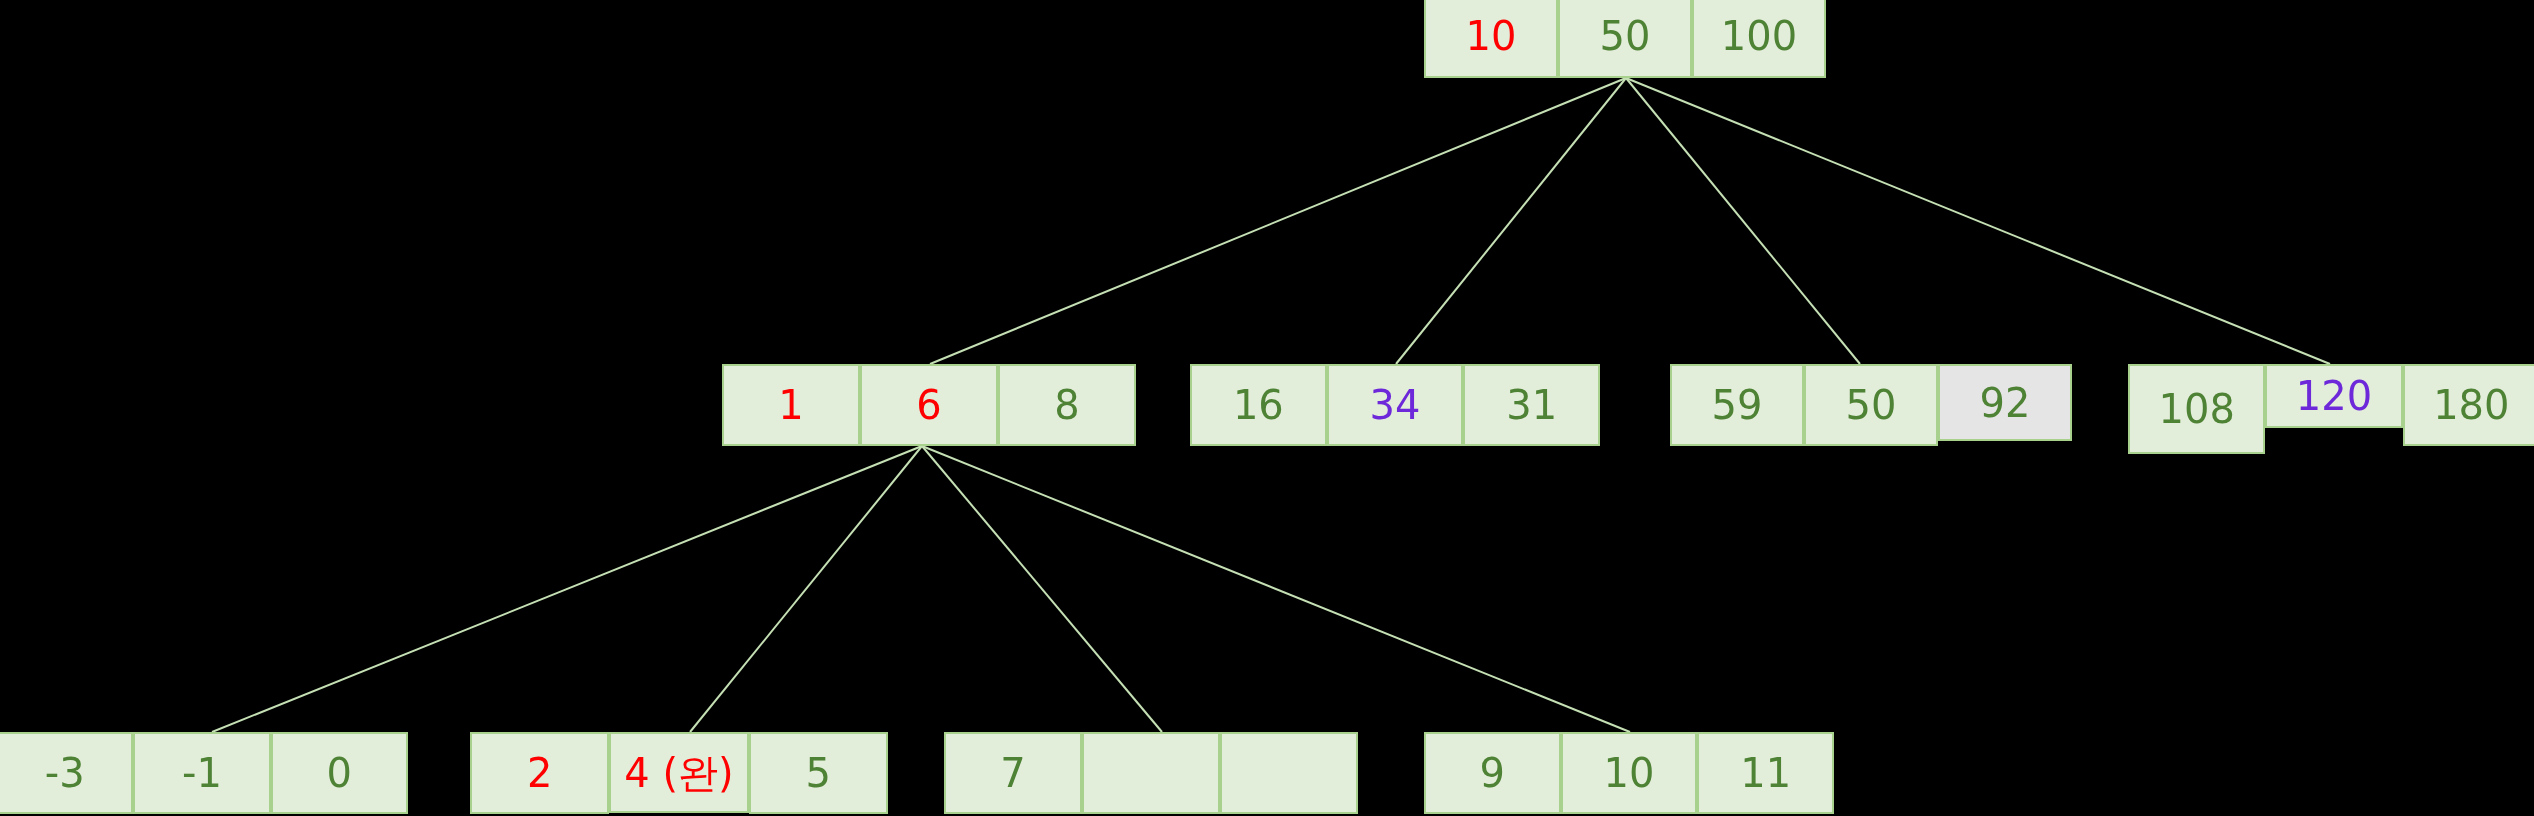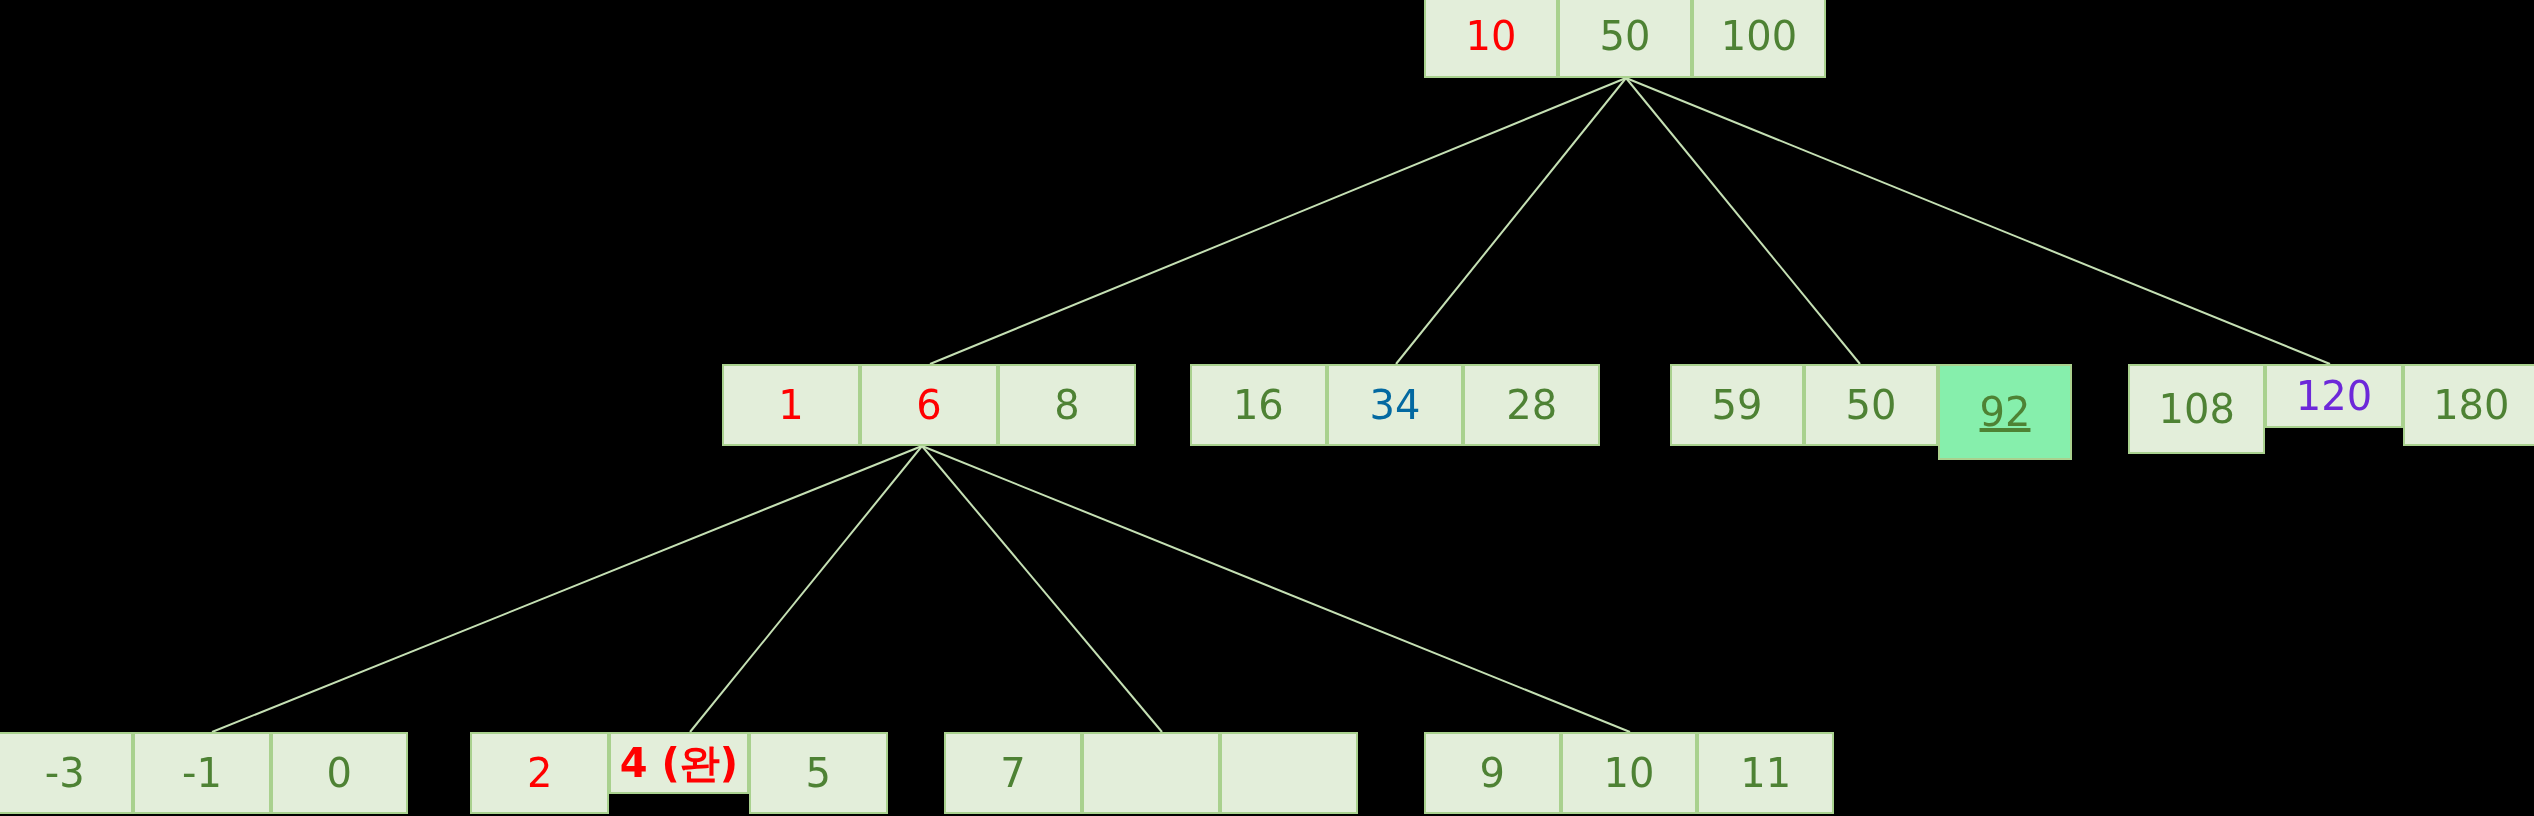--- a/index.html
+++ b/index.html
@@ -65,41 +65,41 @@
         <div class="btree-cell c-green" style="width: 134px; height: 84px; background: rgb(227, 238, 218); border-color: rgb(169, 209, 142); color: rgb(78, 130, 52);">50</div>
         <div class="btree-cell c-green" style="width: 134px; height: 84px; background: rgb(227, 238, 218); border-color: rgb(169, 209, 142); color: rgb(78, 130, 52);">100</div>
       </div>
       <div class="btree-node" style="left: 722px; top: 364px; width: 414px; height: 82px;">
         <div class="btree-cell c-red" style="width: 138px; height: 82px; background: rgb(227, 238, 218); border-color: rgb(169, 209, 142); color: rgb(255, 0, 0);">1</div>
         <div class="btree-cell c-red" style="width: 138px; height: 82px; background: rgb(227, 238, 218); border-color: rgb(169, 209, 142); color: rgb(255, 0, 0);">6</div>
         <div class="btree-cell c-green" style="width: 138px; height: 82px; background: rgb(227, 238, 218); border-color: rgb(169, 209, 142); color: rgb(78, 130, 52);">8</div>
       </div>
       <div class="btree-node" style="left: 1190px; top: 364px; width: 410px; height: 78px;">
         <div class="btree-cell c-green" style="width: 136.667px; height: 82px; background: rgb(227, 238, 218); border-color: rgb(169, 209, 142); color: rgb(78, 130, 52);">16</div>
-        <div class="btree-cell c-green" style="width: 136.667px; height: 82px; background: rgb(227, 238, 218); border-color: rgb(169, 209, 142); color: #0369a1;">34</div>
-        <div class="btree-cell c-green" style="width: 136.667px; height: 82px; background: rgb(227, 238, 218); border-color: rgb(169, 209, 142); color: rgb(78, 130, 52);">28</div>
+        <div class="btree-cell c-green" style="width: 136.667px; height: 82px; background: rgb(227, 238, 218); border-color: rgb(169, 209, 142); color: #6d28d9;">34</div>
+        <div class="btree-cell c-green" style="width: 136.667px; height: 82px; background: rgb(227, 238, 218); border-color: rgb(169, 209, 142); color: rgb(78, 130, 52);">31</div>
       </div>
       <div class="btree-node" style="left: 1658px; top: 364px; width: 414px; height: 82px;">
         <div class="btree-cell c-green" style="width: 138px; height: 82px; background: rgb(227, 238, 218); border-color: rgb(169, 209, 142); color: rgb(78, 130, 52); margin-left: 12px;">59</div>
         <div class="btree-cell c-green" style="width: 138px; height: 82px; background: rgb(227, 238, 218); border-color: rgb(169, 209, 142); color: rgb(78, 130, 52);">50</div>
-        <div class="btree-cell c-green" style="width: 138px; height: 96px; background: #86efac; border-color: rgb(169, 209, 142); color: rgb(78, 130, 52); text-decoration: underline;">92</div>
+        <div class="btree-cell c-green" style="width: 138px; height: 77px; background: #e5e5e5; border-color: rgb(169, 209, 142); color: rgb(78, 130, 52);">92</div>
       </div>
       <div class="btree-node" style="left: 2128px; top: 364px; width: 412px; height: 82px;">
         <div class="btree-cell c-green" style="width: 137.333px; height: 90px; background: rgb(227, 238, 218); border-color: rgb(169, 209, 142); color: rgb(78, 130, 52);">108</div>
         <div class="btree-cell c-green" style="width: 137.333px; height: 64px; background: rgb(227, 238, 218); border-color: rgb(169, 209, 142); color: #6d28d9;">120</div>
         <div class="btree-cell c-green" style="width: 137.333px; height: 82px; background: rgb(227, 238, 218); border-color: rgb(169, 209, 142); color: rgb(78, 130, 52);">180</div>
       </div>
       <div class="btree-node" style="left: -4px; top: 732px; width: 412px; height: 82px;">
         <div class="btree-cell c-green" style="width: 137.333px; height: 82px; background: rgb(227, 238, 218); border-color: rgb(169, 209, 142); color: rgb(78, 130, 52);">-3</div>
         <div class="btree-cell c-green" style="width: 137.333px; height: 82px; background: rgb(227, 238, 218); border-color: rgb(169, 209, 142); color: rgb(78, 130, 52);">-1</div>
         <div class="btree-cell c-green" style="width: 137.333px; height: 82px; background: rgb(227, 238, 218); border-color: rgb(169, 209, 142); color: rgb(78, 130, 52);">0</div>
       </div>
       <div class="btree-node" style="left: 470px; top: 732px; width: 418px; height: 82px;">
         <div class="btree-cell c-red" style="width: 139.333px; height: 82px; background: rgb(227, 238, 218); border-color: rgb(169, 209, 142); color: rgb(255, 0, 0);">2</div>
-        <div class="btree-cell c-red" style="width: 139.333px; height: 62px; background: rgb(227, 238, 218); border-color: rgb(169, 209, 142); color: rgb(255, 0, 0); font-weight: bold;">4 (완)</div>
+        <div class="btree-cell c-red" style="width: 139.333px; height: 81px; background: rgb(227, 238, 218); border-color: rgb(169, 209, 142); color: rgb(255, 0, 0);">4 (완)</div>
         <div class="btree-cell c-green" style="width: 139.333px; height: 82px; background: rgb(227, 238, 218); border-color: rgb(169, 209, 142); color: rgb(78, 130, 52);">5</div>
       </div>
       <div class="btree-node" style="left: 944px; top: 732px; width: 414px; height: 82px;">
         <div class="btree-cell c-green" style="width: 138px; height: 82px; background: rgb(227, 238, 218); border-color: rgb(169, 209, 142); color: rgb(78, 130, 52);">7</div>
         <div class="btree-cell c-empty" style="width: 138px; height: 82px; background: rgb(227, 238, 218); border-color: rgb(169, 209, 142);"></div>
         <div class="btree-cell c-empty" style="width: 138px; height: 82px; background: rgb(227, 238, 218); border-color: rgb(169, 209, 142);"></div>
       </div>
       <div class="btree-node" style="left: 1424px; top: 732px; width: 410px; height: 82px;">
         <div class="btree-cell c-green" style="width: 136.667px; height: 82px; background: rgb(227, 238, 218); border-color: rgb(169, 209, 142); color: rgb(78, 130, 52);">9</div>
         <div class="btree-cell c-green" style="width: 136.667px; height: 82px; background: rgb(227, 238, 218); border-color: rgb(169, 209, 142); color: rgb(78, 130, 52);">10</div>

